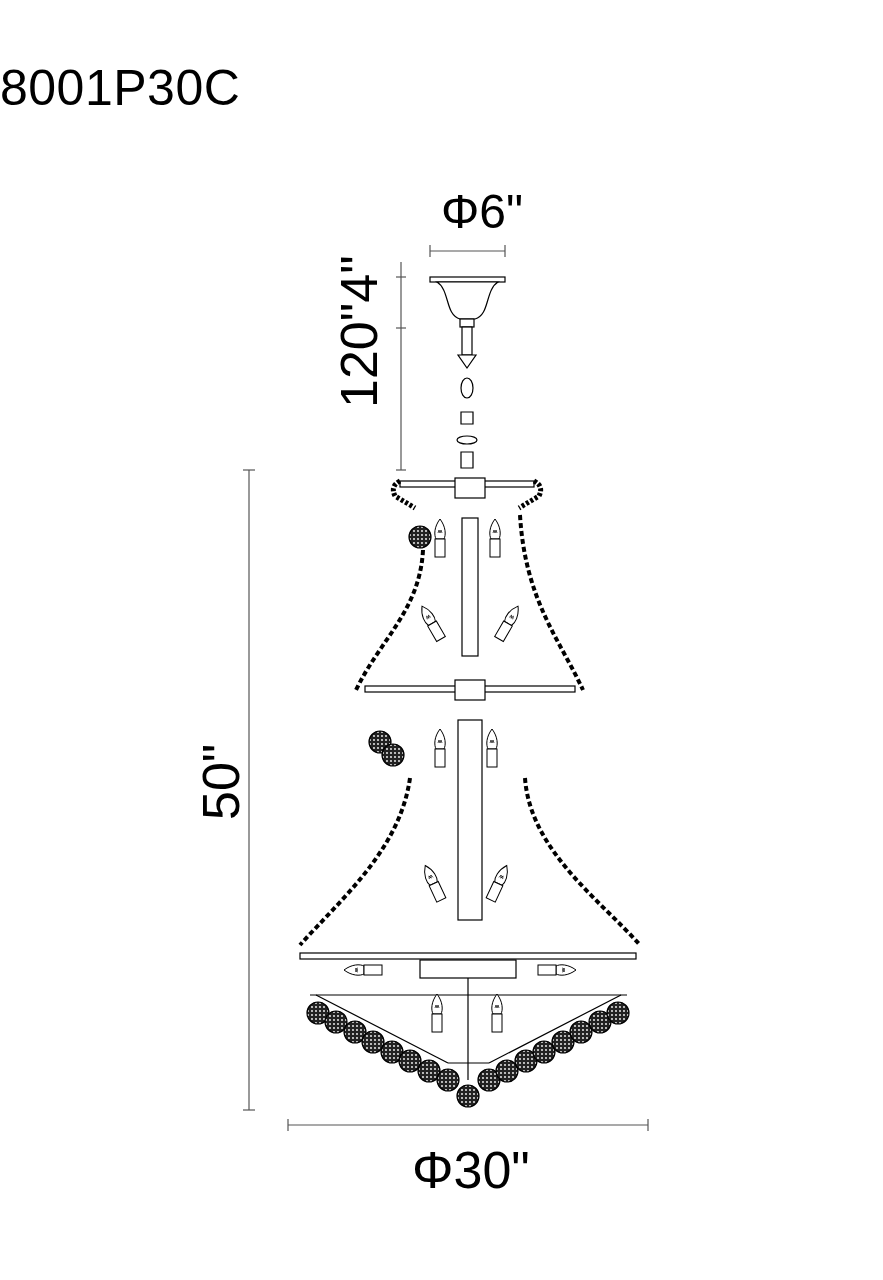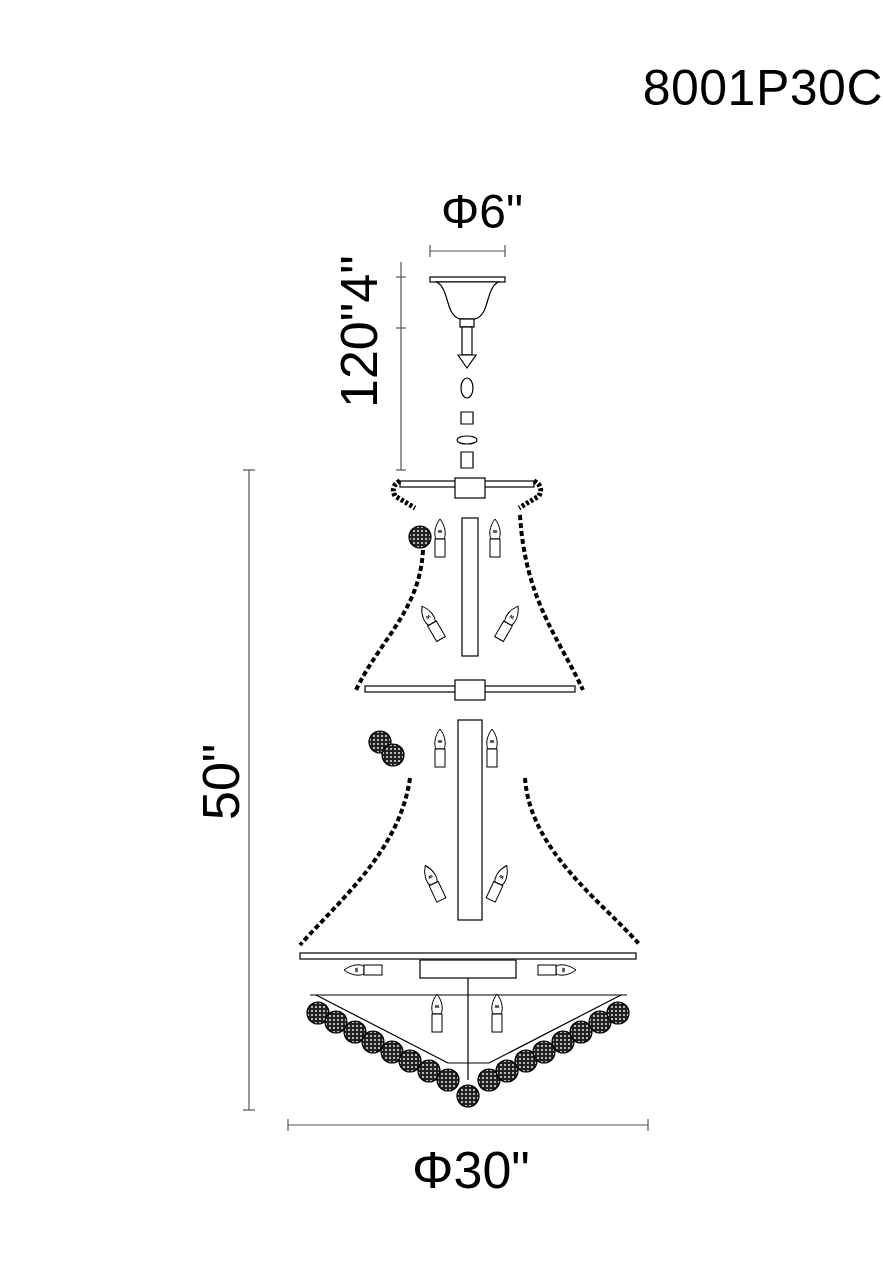--- a/index.html
+++ b/index.html
@@ -1,18 +1,18 @@
 <!DOCTYPE html>
 <html><head>
 <meta charset="utf-8">
 <style>
   html, body { margin: 0; padding: 0; background: #ffffff; }
   body { width: 883px; height: 1280px; position: relative; overflow: hidden; font-family: "Liberation Sans", sans-serif; }
   .label { position: absolute; color: #000; font-family: "Liberation Sans", sans-serif; white-space: nowrap; line-height: 1; }
-  #model-title { left: 0; width: 883px; top: 63px; text-align: right; font-size: 50px; letter-spacing: 0.5px; }
+  #model-title { left: 0; width: 883px; top: 63px; text-align: left; font-size: 50px; letter-spacing: 0.5px; }
   #canopy-dia { left: 441px; top: 188px; font-size: 48px; }
   #total-dia { left: 412px; top: 1144px; font-size: 52px; }
   #chain-len { left: 333px; top: 260px; font-size: 52px; transform-origin: 0 0; transform: translate(0, 148px) rotate(-90deg); }
   #height { left: 195px; top: 820px; font-size: 52px; transform-origin: 0 0; transform: rotate(-90deg); }
   svg#drawing { position: absolute; left: 0; top: 0; }
 </style>
 </head>
 <body>
 
 <div class="label" id="model-title">8001P30C</div>

